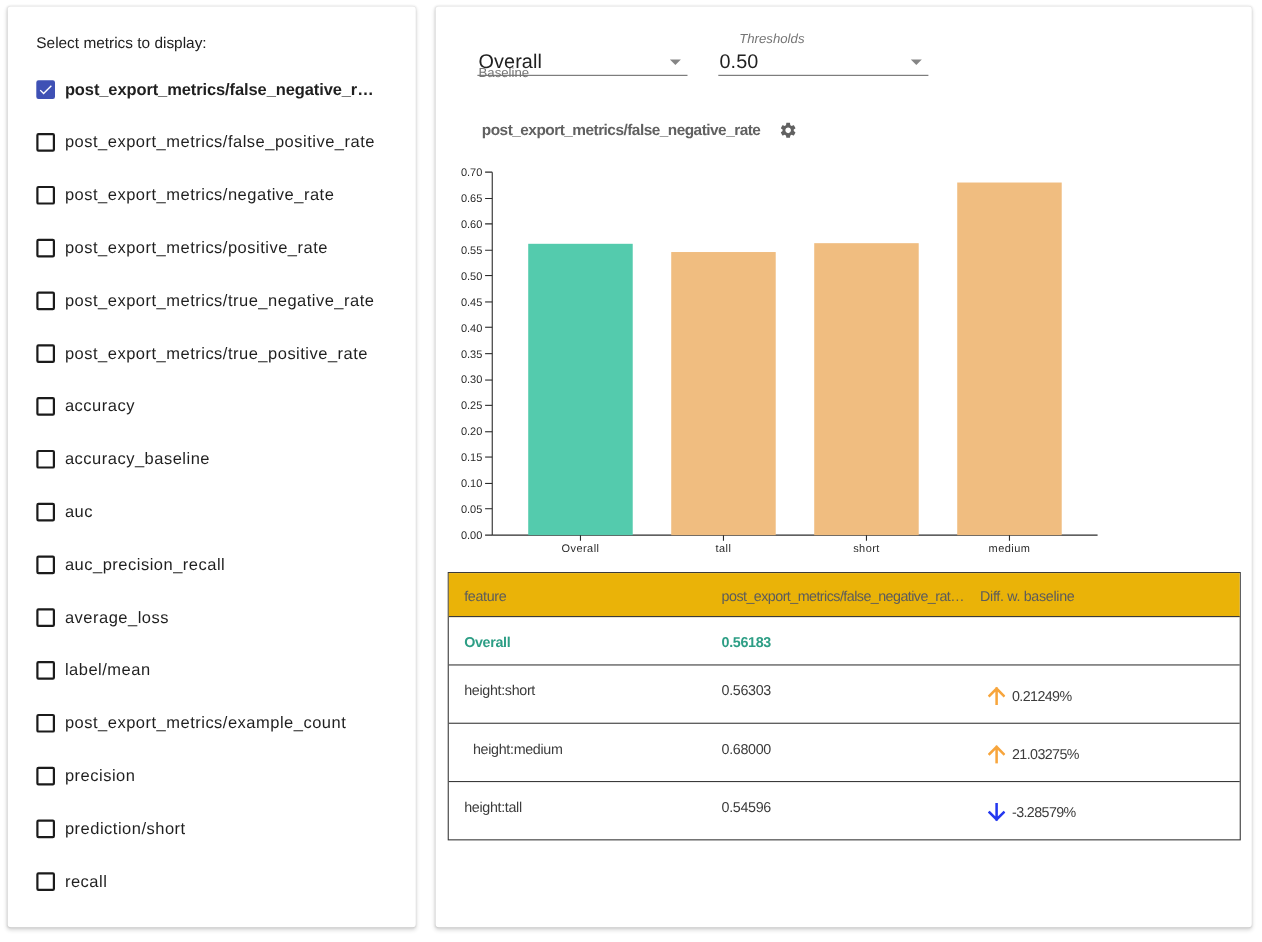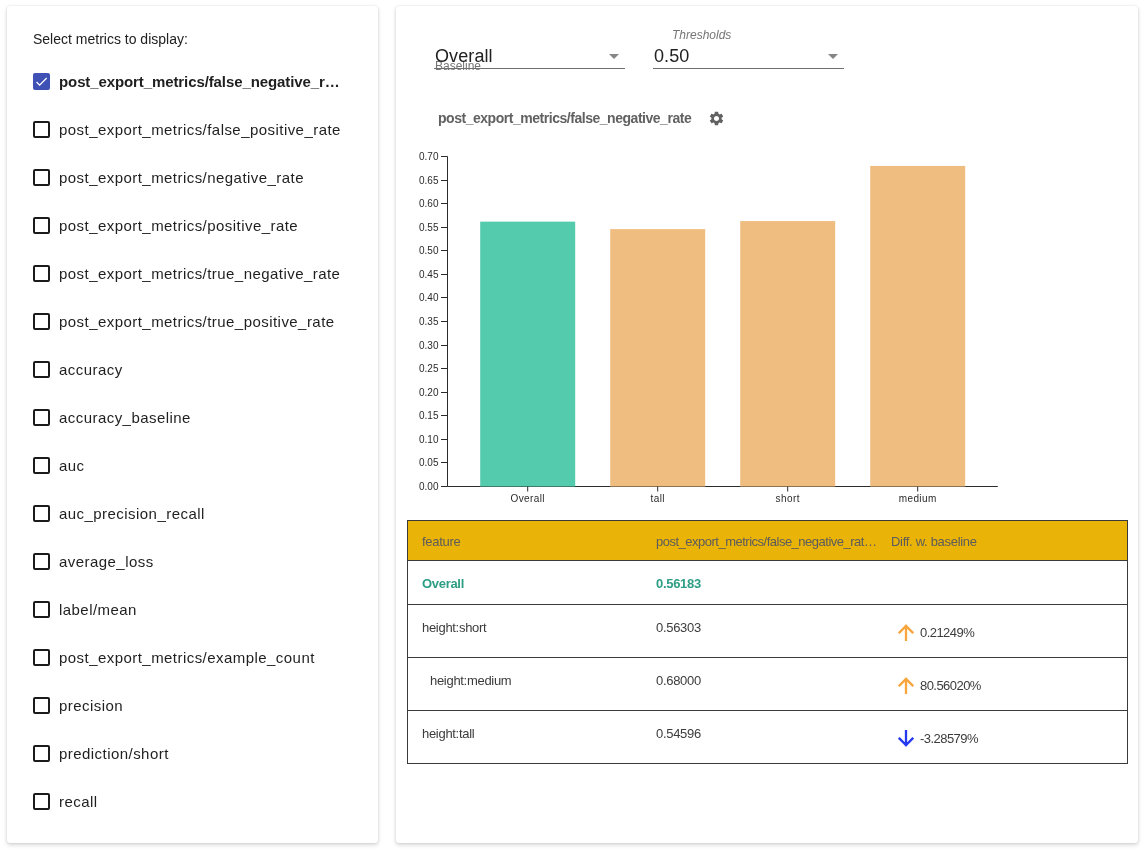--- a/index.html
+++ b/index.html
@@ -138,21 +138,21 @@
         <path d="M8 16.2 L8 2 M1.6 8.4 L8 2 L14.4 8.4" stroke="#f7a53c" stroke-width="2.3" fill="none" stroke-linecap="square"></path>
       </svg>
       <div class="abs tcell" style="left:512px;top:20px;letter-spacing:-0.55px;">0.21249%</div>
     </div>
     <div style="position:relative;height:52px;border-bottom:1px solid #3a3a3a;">
       <div class="abs tcell" style="left:22px;top:15px;">height:medium</div>
       <div class="abs tcell" style="left:248px;top:15px;">0.68000</div>
       <svg class="abs" style="left:490px;top:19px;" width="16" height="17" viewBox="0 0 16 17">
         <path d="M8 16.2 L8 2 M1.6 8.4 L8 2 L14.4 8.4" stroke="#f7a53c" stroke-width="2.3" fill="none" stroke-linecap="square"></path>
       </svg>
-      <div class="abs tcell" style="left:512px;top:20px;letter-spacing:-0.55px;">80.56020%</div>
+      <div class="abs tcell" style="left:512px;top:20px;letter-spacing:-0.55px;">21.03275%</div>
     </div>
     <div style="position:relative;height:53px;">
       <div class="abs tcell" style="left:14px;top:15px;">height:tall</div>
       <div class="abs tcell" style="left:248px;top:15px;">0.54596</div>
       <svg class="abs" style="left:490px;top:19px;" width="16" height="17" viewBox="0 0 16 17">
         <path d="M8 0.8 L8 15 M1.6 8.6 L8 15 L14.4 8.6" stroke="#2438ef" stroke-width="2.3" fill="none" stroke-linecap="square"></path>
       </svg>
       <div class="abs tcell" style="left:512px;top:20px;letter-spacing:-0.55px;">-3.28579%</div>
     </div>
   </div>

